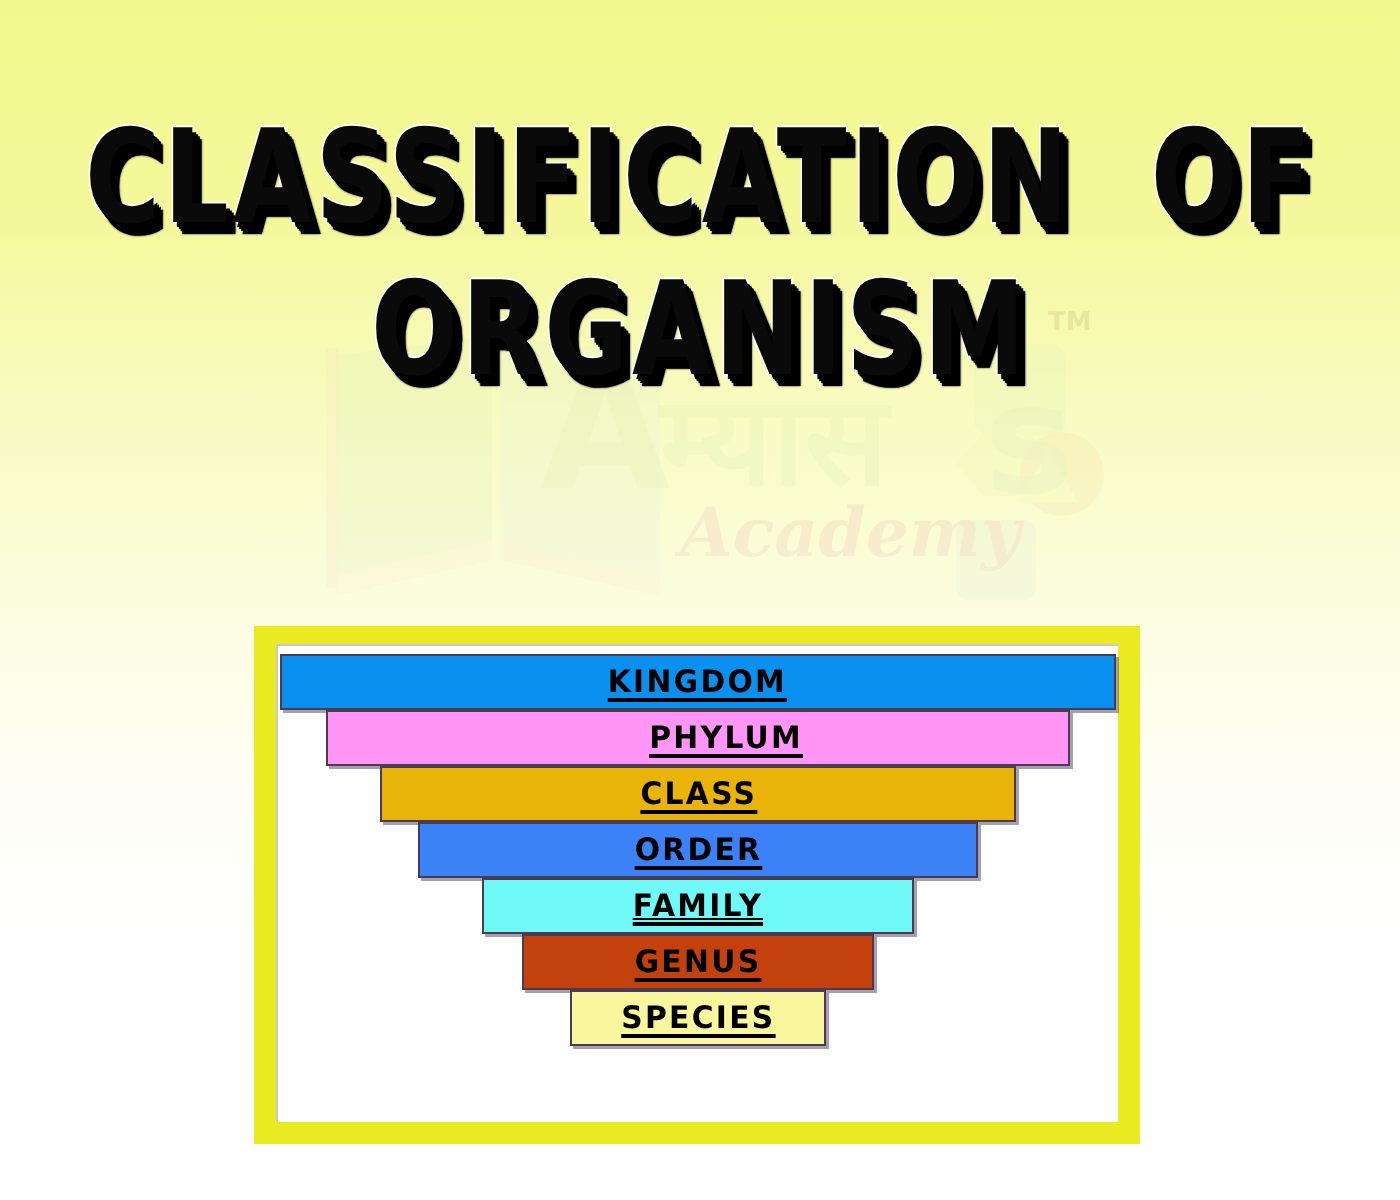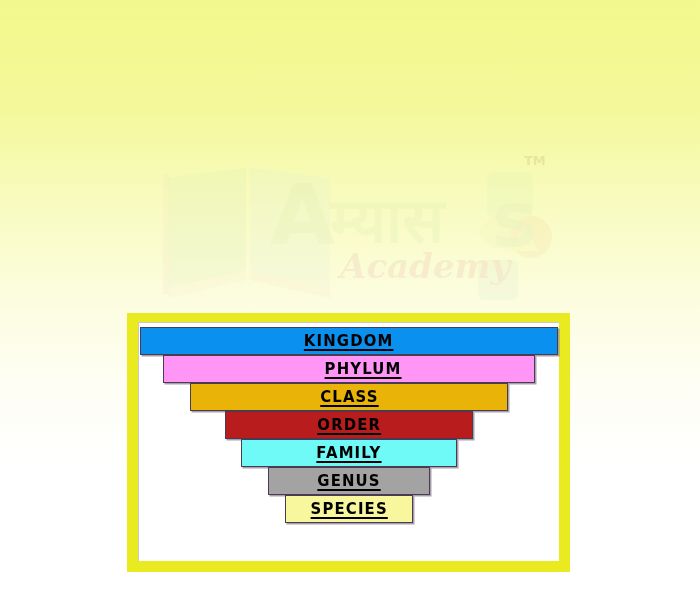--- a/index.html
+++ b/index.html
@@ -132,40 +132,44 @@
     <text x="524" y="45" font-family="DejaVu Sans, sans-serif" font-size="13" font-weight="bold" fill="#c9b878">TM</text>
 
     <g opacity="0.62">
       <text x="270" y="124" font-family="DejaVu Sans, sans-serif" font-size="84" font-weight="bold" fill="#cfe2b0">A</text>
       <text x="330" y="122" font-family="DejaVu Sans, sans-serif" font-size="62" font-weight="bold" fill="#d2e6a8">म्यास</text>
       <text x="492" y="126" font-family="DejaVu Sans, sans-serif" font-size="76" font-weight="bold" fill="#cfe2b0">s</text>
     </g>
     <text x="340" y="158" font-family="DejaVu Serif, serif" font-size="34" font-style="italic" font-weight="bold" fill="#e8b9b0" opacity="0.75">Academy</text>
   </svg>
 
+  <div id="title-block">
+    <span class="title-line" id="title-line-1">CLASSIFICATION  OF</span>
+    <span class="title-line" id="title-line-2">ORGANISM</span>
+  </div>
 
   <div id="pyramid-frame" style="background: rgb(233, 234, 31);">
     <div id="pyramid-inner" style="background: rgb(255, 255, 255);">
 
     <div class="tier" style="width: 418px; background: rgb(10, 144, 239); justify-content: center;">
           <span class="tier-label">KINGDOM</span>
         </div>
         <div class="tier" style="width: 372px; background: rgb(255, 149, 245); padding-left: 28px;">
           <span class="tier-label">PHYLUM</span>
         </div>
         <div class="tier" style="width: 318px; background: #eab308;">
           <span class="tier-label">CLASS</span>
         </div>
-        <div class="tier" style="width: 248px; background: #b91c1c;">
+        <div class="tier" style="width: 280px; background: #3b82f6;">
           <span class="tier-label">ORDER</span>
         </div>
-        <div class="tier" style="width: 216px; background: rgb(111, 249, 247);">
+        <div class="tier" style="width: 216px; background: rgb(111, 249, 247); text-decoration: underline;">
           <span class="tier-label">FAMILY</span>
         </div>
-        <div class="tier" style="width: 162px; background: #a3a3a3;">
+        <div class="tier" style="width: 176px; background: #c2410c;">
           <span class="tier-label">GENUS</span>
         </div>
         <div class="tier" style="width: 128px; background: rgb(249, 247, 158);">
           <span class="tier-label">SPECIES</span>
         </div>
       </div>
   </div>
 
 </div>
 

